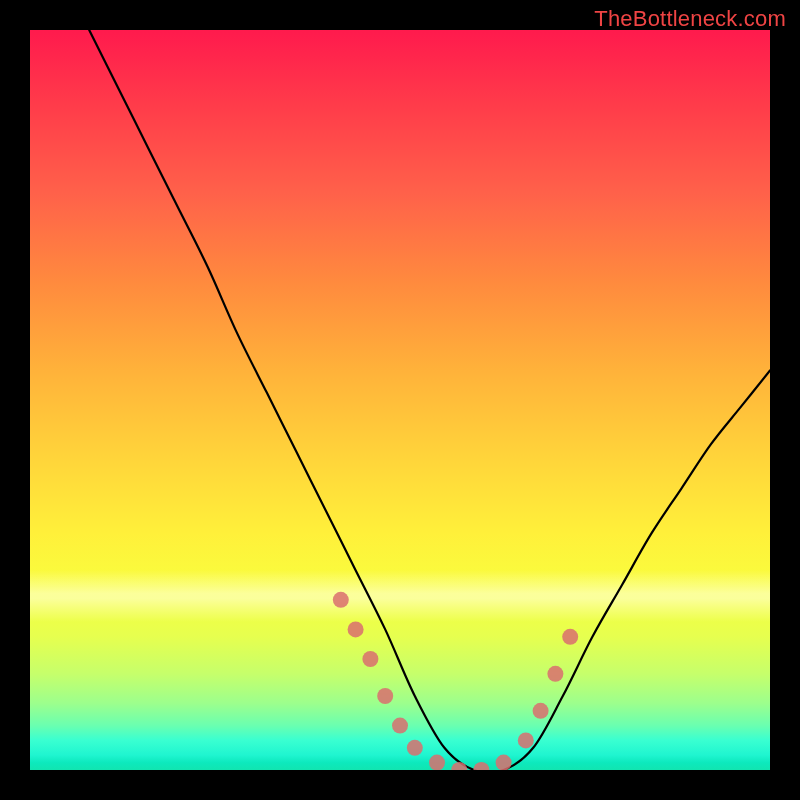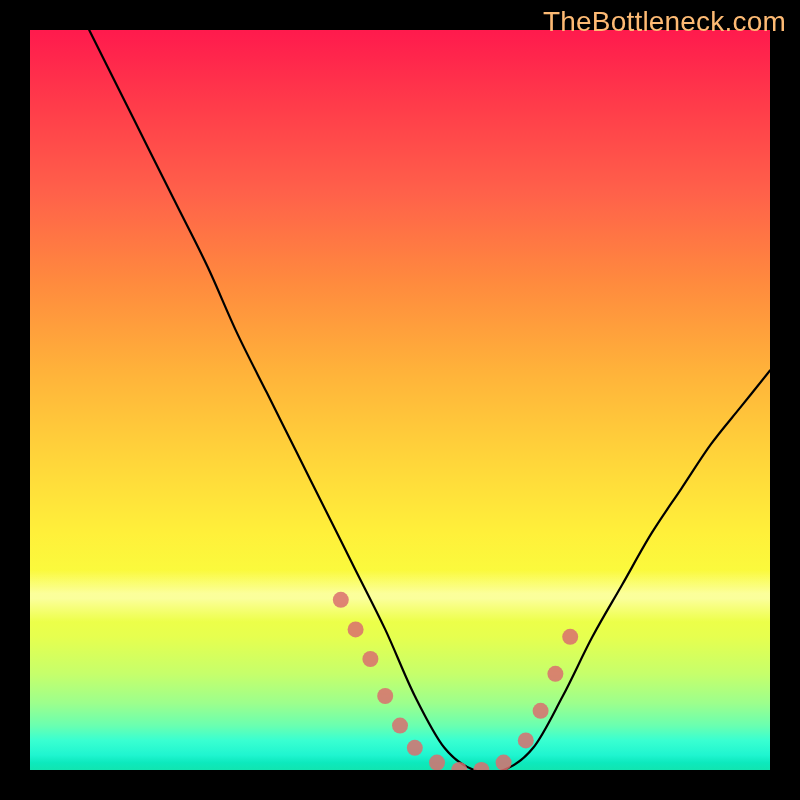--- a/index.html
+++ b/index.html
@@ -14,22 +14,22 @@
   .frame {
     position: relative;
     width: 800px;
     height: 800px;
     background: #000;
   }
   .watermark {
     position: absolute;
     top: 6px;
     right: 14px;
-    color: #fdba74;
-    font-size: 28px;
+    color: #ef4444;
+    font-size: 22px;
     font-weight: 500;
     letter-spacing: 0.2px;
     z-index: 5;
   }
   .plot {
     position: absolute;
     left: 30px;
     top: 30px;
     width: 740px;
     height: 740px;

